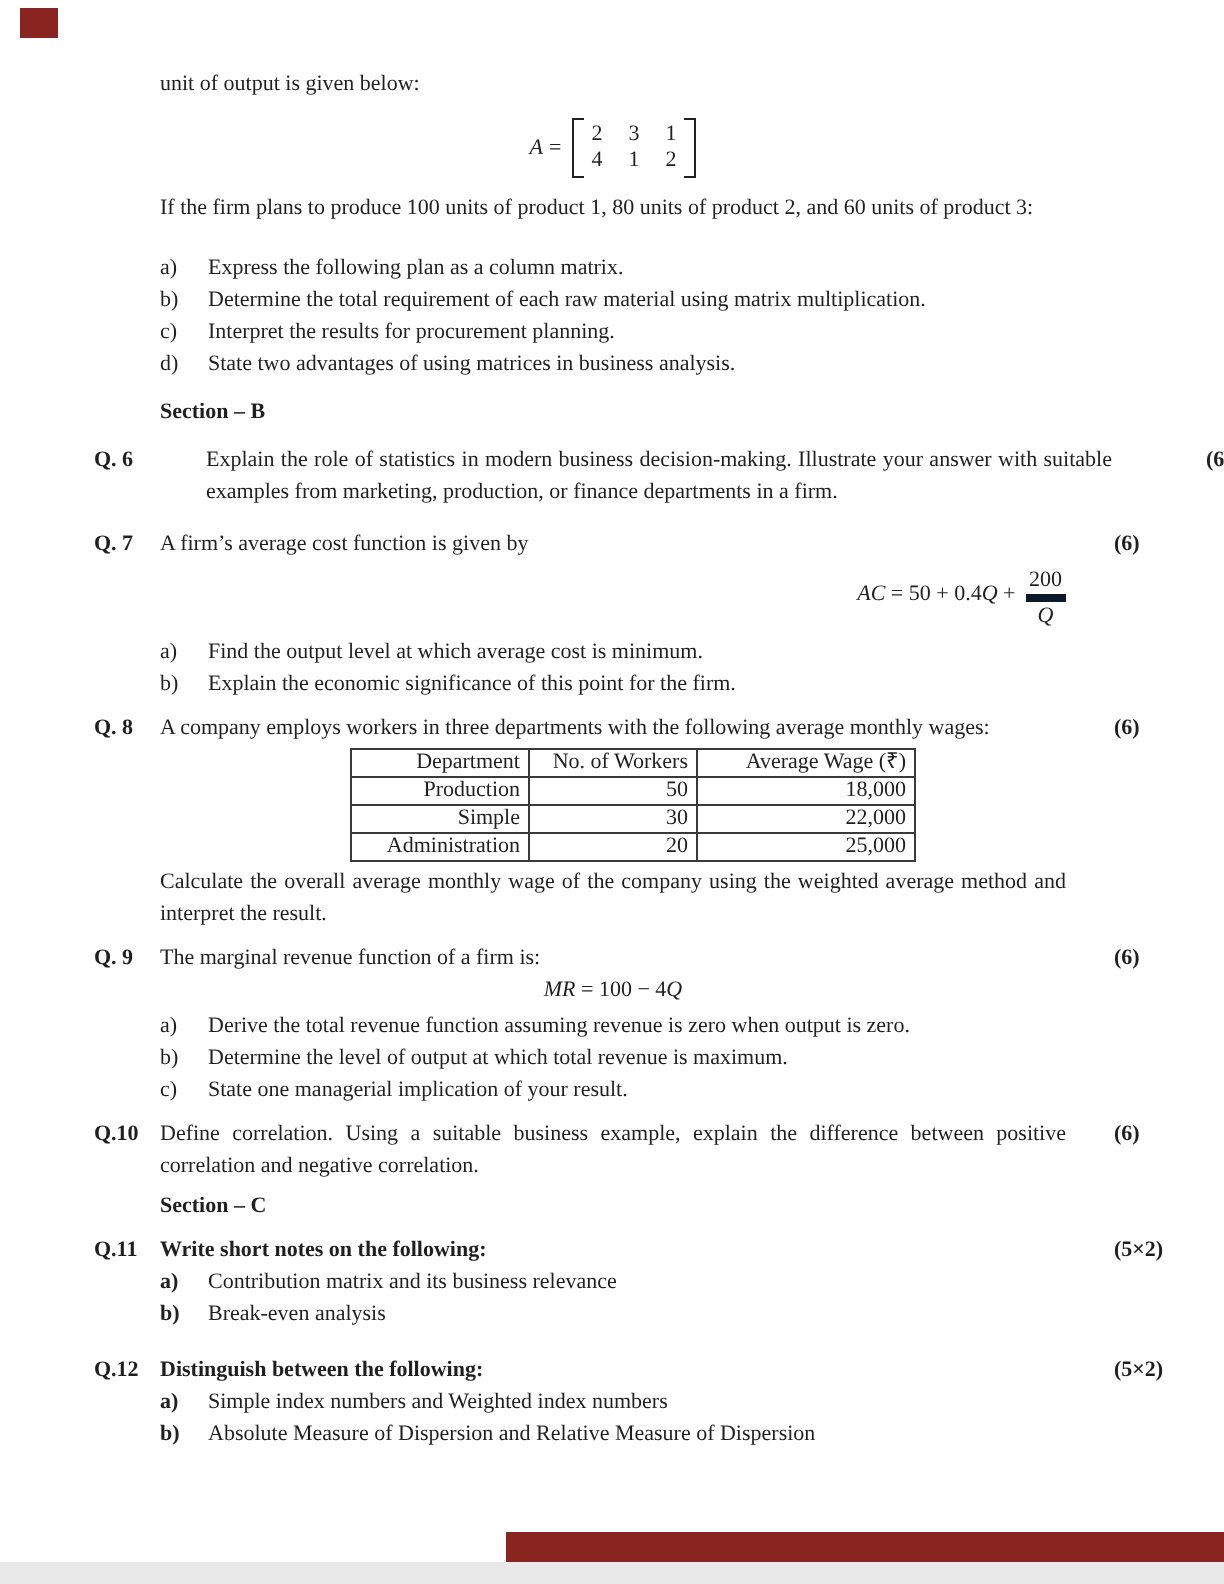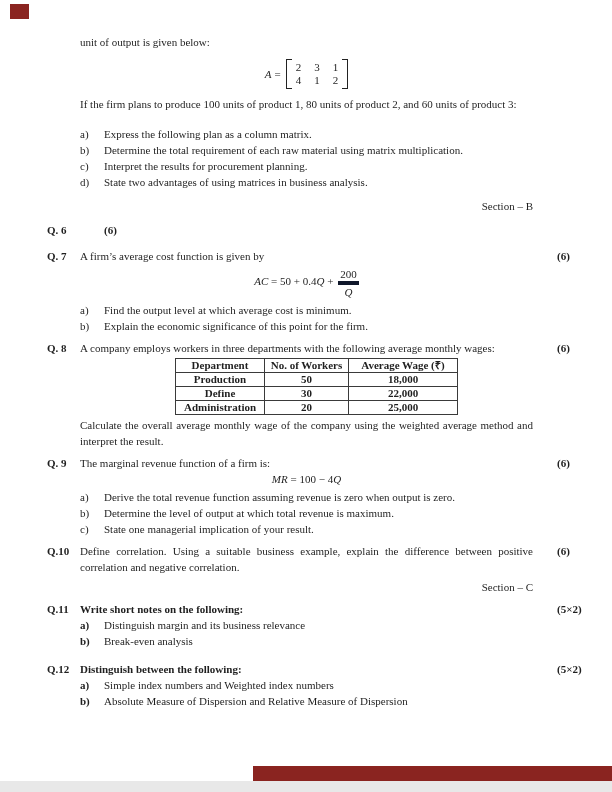--- a/index.html
+++ b/index.html
@@ -33,46 +33,46 @@
   .mleft{border-right:none;}
   .mright{border-left:none;}
   .mgrid{display:grid;grid-template-columns:repeat(3,auto);column-gap:13px;align-content:center;padding:0 4px;line-height:13px;}
   .mgrid span{text-align:center;}
 
   .list{margin-top:14px;}
   .list-item{display:flex;line-height:16px;}
   .list-label{flex:none;width:24px;}
   .list-text{flex:1;}
 
-  .section-head{margin-top:8px;width:453px;text-align:right;font-weight:normal;}
+  .section-head{margin-top:8px;width:453px;text-align:left;font-weight:bold;}
   .section-head.c{margin-top:4px;}
 
   
   .qrow{display:flex;align-items:flex-start;}
   .qnum{flex:none;width:33px;font-weight:bold;}
   .qbody{flex:none;width:453px;}
   .qmarks{flex:none;margin-left:24px;width:55px;font-weight:bold;}
-  .mt8{margin-top:8px;}
+  .mt8{margin-top:8px;gap:23px;}
   .mt10{margin-top:10px;}
   .mt6{margin-top:6px;}
   .mt12{margin-top:12px;}
 
   .sublist{margin-top:2px;}
   .formula{width:453px;text-align:center;margin-top:2px;}
   .formula-plain{margin-top:0;margin-bottom:0;}
   .frac{display:inline-block;vertical-align:-11px;text-align:center;line-height:14px;margin-left:2px;}
   .frac .num{display:block;border-bottom:4px solid #0f172a;padding:0 2px;}
   .frac .den{display:block;}
-  .frac-block{height:34px;display:flex;align-items:center;justify-content:center;}
+  .frac-block{height:34px;display:flex;align-items:center;justify-content:flex-end;}
 
   
   .wage-table{border-collapse:collapse;margin:2px 0 0 95px;}
   .wage-table th,.wage-table td{
     border:1px solid #3a3a3a;
-    font-weight:bold;text-align:center;
+    font-weight:normal;text-align:right;
     padding:0 4px;height:13px;line-height:13px;font-size:11px;
   }
   .col-dept{width:80px;}
   .col-num{width:75px;margin-top:36px;}
   .col-wage{width:100px;}
   .bold{font-weight:bold;}
 </style>
 </head>
 <body>
 
@@ -119,20 +119,23 @@
         <span class="list-label">d)</span>
         <span class="list-text">State two advantages of using matrices in business analysis.</span>
       </div>
     </div>
   </div>
 
   <div class="section-head" style="margin-left:33px;">Section – B</div>
 
   <div class="qrow mt8">
     <div class="qnum">Q. 6</div>
+    <div class="qbody">
+      <p class="para">Explain the role of statistics in modern business decision-making. Illustrate your answer with suitable examples from marketing, production, or finance departments in a firm.</p>
+    </div>
     <div class="qmarks">(6)</div>
   </div>
 
   <div class="qrow mt10">
     <div class="qnum">Q. 7</div>
     <div class="qbody">
       <p class="para">A firm’s average cost function is given by</p>
       <div class="formula frac-block">
         <span>
           <span class="it">AC</span>
@@ -165,21 +168,21 @@
           <th class="col-dept">Department</th>
           <th class="col-num">No. of Workers</th>
           <th class="col-wage">Average Wage (₹)</th>
         </tr>
         <tr>
           <td>Production</td>
           <td>50</td>
           <td>18,000</td>
         </tr>
         <tr>
-          <td>Define</td>
+          <td>Simple</td>
           <td>30</td>
           <td>22,000</td>
         </tr>
         <tr>
           <td>Administration</td>
           <td>20</td>
           <td>25,000</td>
         </tr>
       </tbody>
         </table>
@@ -224,21 +227,21 @@
 
   <div class="section-head c" style="margin-left:33px;">Section – C</div>
 
   <div class="qrow mt6">
     <div class="qnum">Q.11</div>
     <div class="qbody">
       <p class="para bold">Write short notes on the following:</p>
       <div>
         <div class="list-item">
           <span class="list-label bold">a)</span>
-          <span class="list-text">Distinguish margin and its business relevance</span>
+          <span class="list-text">Contribution matrix and its business relevance</span>
         </div>
         <div class="list-item">
           <span class="list-label bold">b)</span>
           <span class="list-text">Break-even analysis</span>
         </div>
       </div>
     </div>
     <div class="qmarks">(5×2)</div>
   </div>
 

